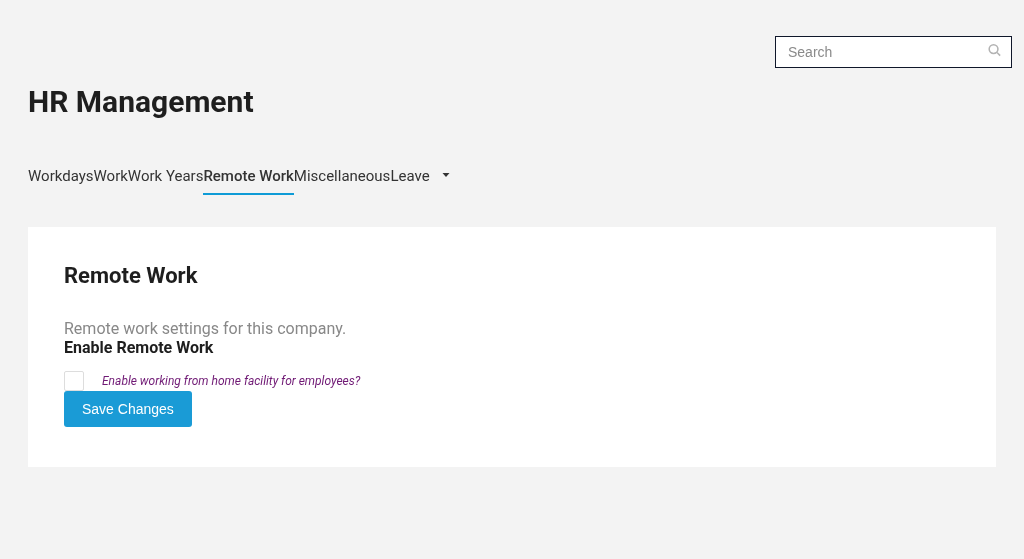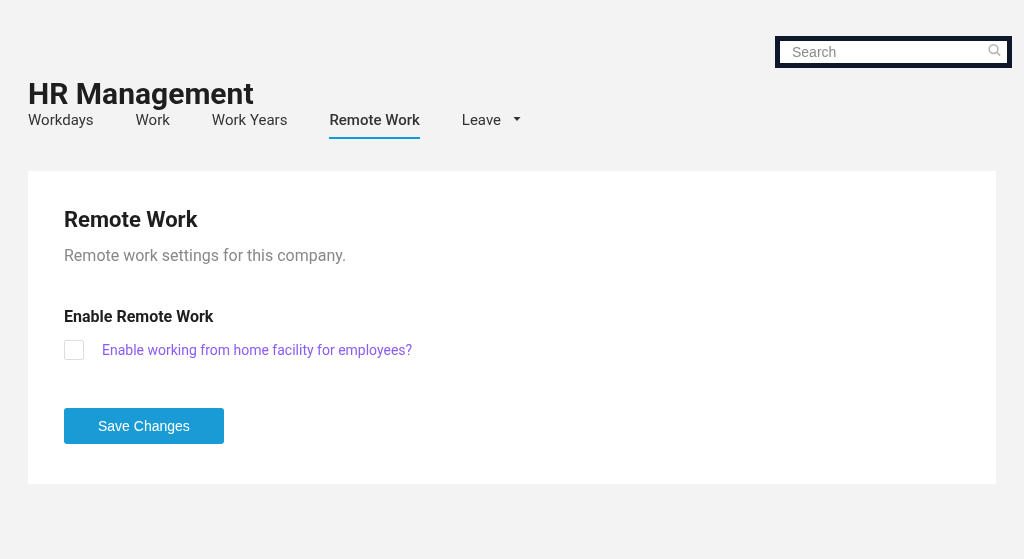--- a/index.html
+++ b/index.html
@@ -20,52 +20,52 @@
       justify-content: flex-end;
       padding: 36px 12px 0 0;
     }
     .search-wrap {
       position: relative;
       width: 237px;
     }
     .search-input {
       width: 100%;
       height: 32px;
-      border: 5px solid #0f172a;
+      border: 1px solid #0f172a;
       background: #fff;
       padding: 0 34px 0 12px;
       font-size: 14px;
       color: #555;
       outline: none;
     }
     .search-input::placeholder {
       color: #8a8a8a;
     }
     .search-icon {
       position: absolute;
       right: 10px;
       top: 50%;
       transform: translateY(-50%);
       color: #b3b3b3;
       pointer-events: none;
     }
     .page-header {
       padding: 0 28px;
-      margin-top: 8px;
+      margin-top: 16px;
     }
     .page-title {
       font-size: 30px;
       font-weight: 700;
       color: #1e1e1e;
     }
     .tabs {
       display: flex;
       align-items: center;
-      gap: 42px;
       padding: 0 28px;
+      margin-top: 48px;
       font-size: 15px;
     }
     .tab {
       color: #333;
       cursor: pointer;
       padding-bottom: 10px;
       position: relative;
     }
     .tab.active {
       font-weight: 500;
@@ -88,26 +88,25 @@
       background: #fff;
       margin: 32px 28px 0 28px;
       padding: 36px 36px 40px 36px;
     }
     .section-title {
       font-size: 22px;
       font-weight: 700;
       color: #1e1e1e;
     }
     .section-desc {
-      margin-top: 14px;
+      margin-top: 31px;
       font-size: 16px;
       color: #888;
     }
     .setting-block {
-      margin-top: 42px;
     }
     .setting-title {
       font-size: 16px;
       font-weight: 700;
       color: #1e1e1e;
     }
     .checkbox-row {
       display: flex;
       align-items: center;
       gap: 18px;
@@ -115,29 +114,29 @@
     }
     .checkbox {
       width: 20px;
       height: 20px;
       border: 1px solid #ddd;
       background: #fff;
       border-radius: 2px;
       cursor: pointer;
     }
     .checkbox-label {
-      font-size: 14px;
-      color: #8b5cf6;
+      font-size: 12px;
+      color: #701a75;
+      font-style: italic;
     }
     .save-btn {
-      margin-top: 48px;
       background: #1a9bd6;
       color: #fff;
       border: none;
-      padding: 10px 34px;
+      padding: 10px 18px;
       font-size: 14px;
       border-radius: 3px;
       cursor: pointer;
     }
   </style>
 </head>
 <body>
 
 <div class="top-bar">
   <div class="search-wrap">
@@ -153,20 +152,21 @@
 
 <div class="page-header">
   <h1 class="page-title">HR Management</h1>
 </div>
 
 <nav class="tabs">
   <div class="tab">Workdays</div>
   <div class="tab">Work</div>
   <div class="tab">Work Years</div>
   <div class="tab active">Remote Work</div>
+  <div class="tab">Miscellaneous</div>
   <div class="tab tab-more">
     <span>Leave</span>
     <span>
       <svg width="12" height="12" viewBox="0 0 24 24" fill="currentColor">
         <path d="M5 8l7 8 7-8z"></path>
       </svg>
     </span>
   </div>
 </nav>
 

